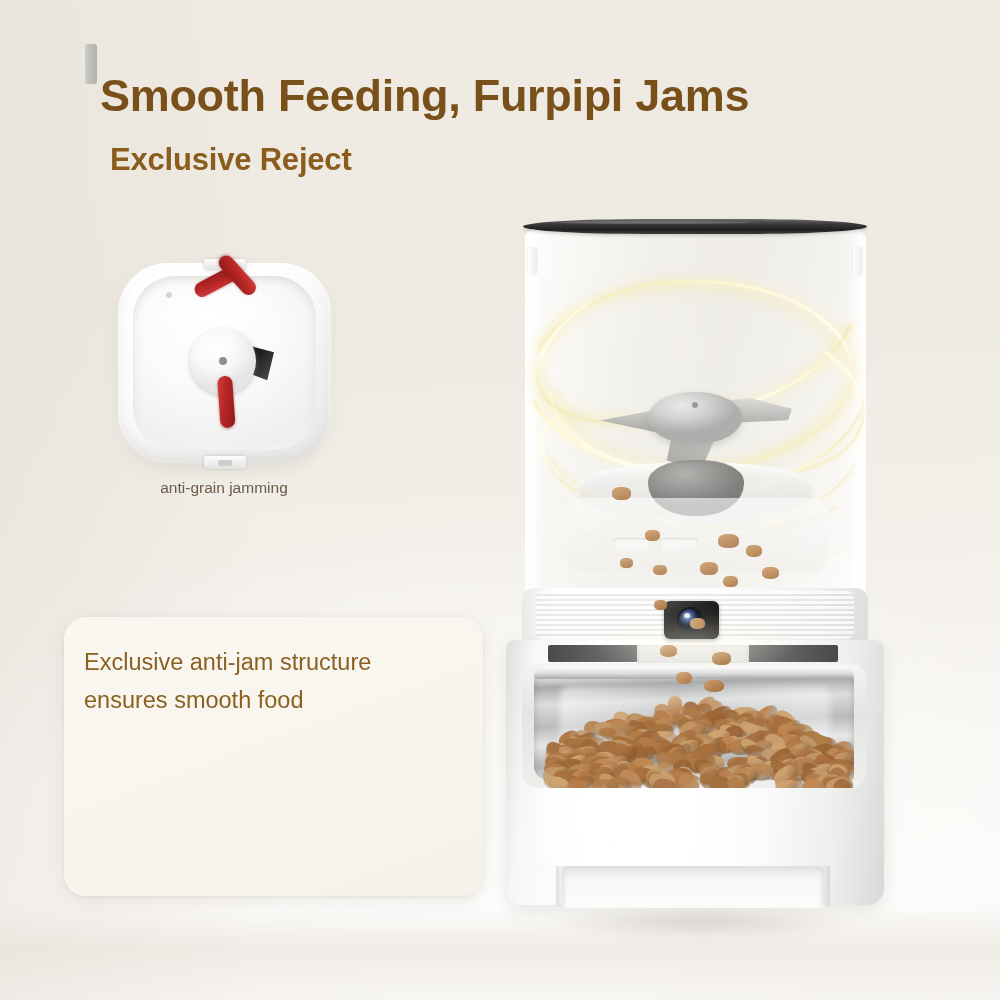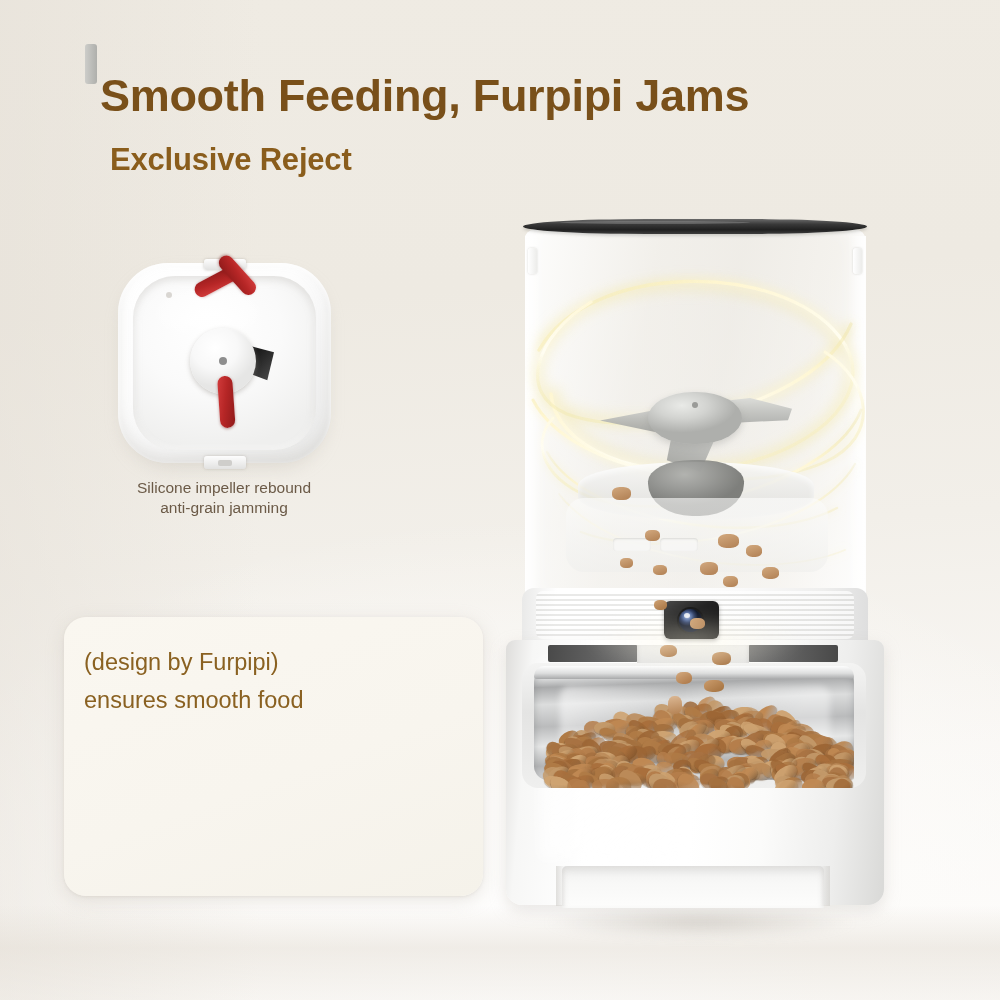--- a/index.html
+++ b/index.html
@@ -400,27 +400,26 @@
 
     <div class="imp-slot"></div>
     <div class="imp-hub"></div>
     <div class="blade b1"></div>
     <div class="blade b2"></div>
     <div class="blade b3"></div>
     <div class="imp-center"></div>
   </div>
 
   <div class="caption">
-    <div>Silicone impeller rebound</div>
     <div>anti-grain jamming</div>
   </div>
 
   <div class="card">
     <div class="card-text">
-      <div> (design by Furpipi)</div>
+      <div>Exclusive anti-jam structure</div>
       <div>ensures smooth food</div>
     </div>
   </div>
 
   <div class="device">
 
     <div class="dev-shadow"></div>
 
     <div class="hopper"></div>
     <div class="hop-edge-l"></div>

